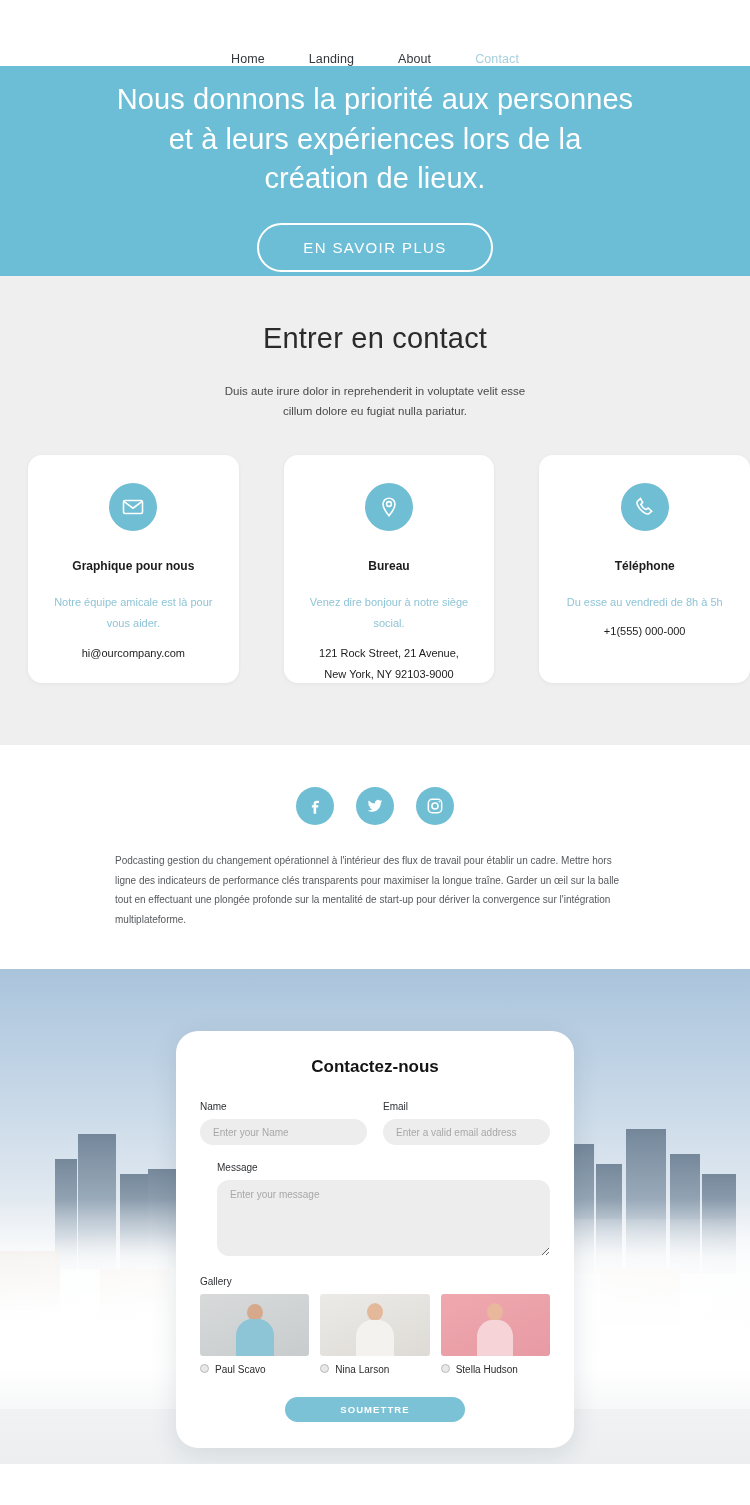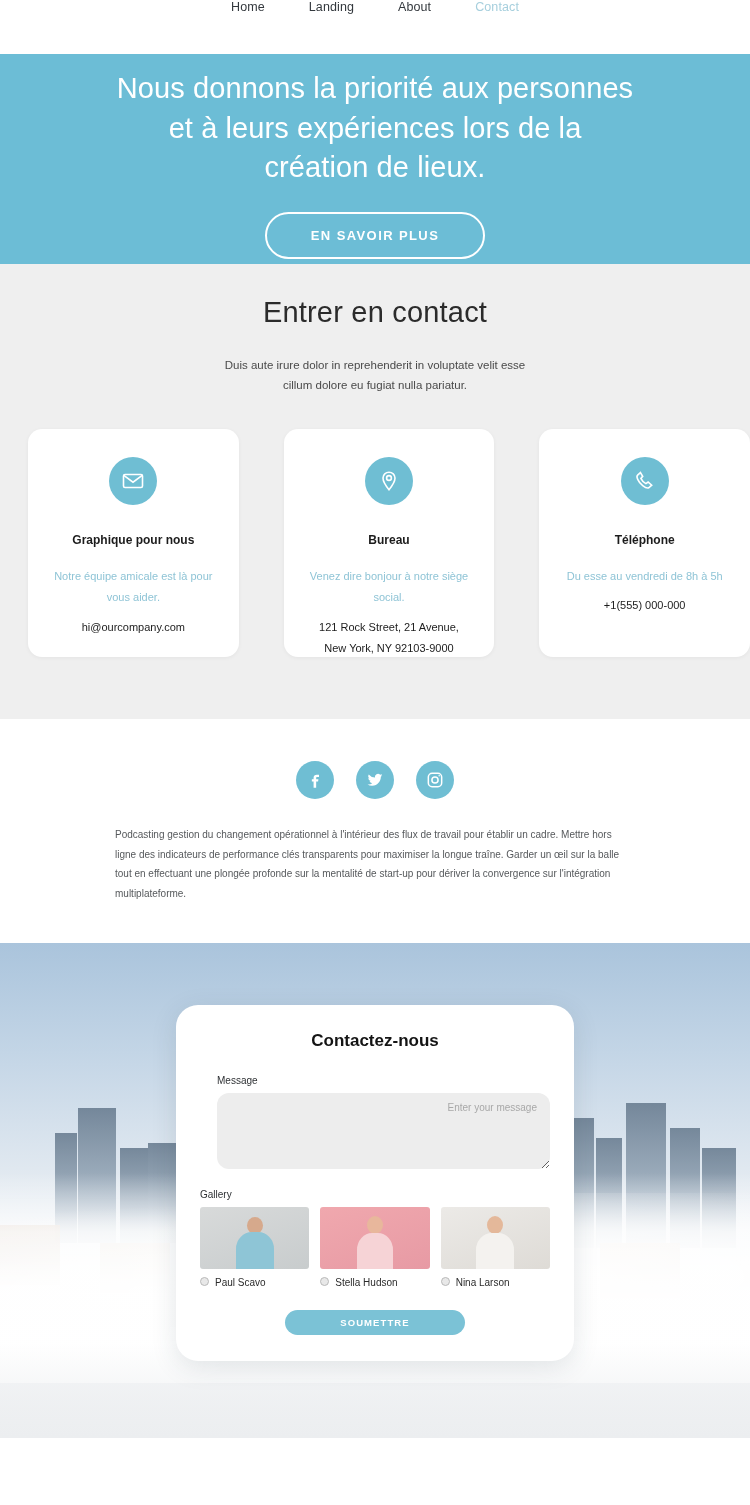--- a/index.html
+++ b/index.html
@@ -5,24 +5,24 @@
   * { box-sizing: border-box; margin: 0; padding: 0; }
   html, body {
     width: 750px;
     font-family: "Liberation Sans", sans-serif;
     background: #ffffff;
   }
   body { width: 750px; overflow-x: hidden; }
 
   
   .nav {
-    height: 54px;
+    height: 66px;
     background: #ffffff;
     display: flex;
-    align-items: flex-start;
+    align-items: flex-end;
     justify-content: center;
     gap: 0px;
   }
   .nav-item {
     font-size: 12.5px;
     color: #33383d;
     padding: 0 22px;
     letter-spacing: .1px;
     cursor: pointer;
     white-space: nowrap;
@@ -46,33 +46,33 @@
     line-height: 1.36;
     text-align: center;
     max-width: 520px;
     letter-spacing: .1px;
   }
   .hero-btn {
     margin-top: 24px;
     border: 2px solid #ffffff;
     border-radius: 26px;
     color: #ffffff;
-    font-size: 13px;
-    font-weight: bold;
+    font-size: 15px;
+    font-weight: normal;
     letter-spacing: 1.4px;
     padding: 14px 44px;
     background: transparent;
     cursor: pointer;
     font-family: "Liberation Sans", sans-serif;
   }
 
   
   .contact-section {
     background: #efefef;
-    padding: 32px 0 62px;
+    padding: 46px 0 62px;
   }
   .section-title {
     text-align: center;
     font-size: 29px;
     font-weight: 400;
     color: #2b2b2b;
     letter-spacing: .2px;
   }
   .section-sub {
     text-align: center;
@@ -230,21 +230,20 @@
     width: 100%;
     background: #ededed;
     border: none;
     border-radius: 12px;
     height: 76px;
     padding: 9px 13px;
     font-size: 10px;
     color: #3a3a3a;
     resize: vertical;
     font-family: "Liberation Sans", sans-serif;
-    text-align: right;
   }
   .ta::placeholder { color: #a8a8a8; }
   .gallery-label { margin-top: 16px; }
   .gallery { display: flex; gap: 11px; margin-top: 6px; }
   .g-item { flex: 1; }
   .g-img {
     width: 100%; height: 62px;
     border-radius: 3px;
     position: relative;
     overflow: hidden;
@@ -381,20 +380,30 @@
   <div class="bld warm" style="left:100px;top:300px;width:70px;height:50px;"></div>
   <div class="bld warm" style="left:600px;top:300px;width:80px;height:55px;"></div>
 
   <div class="fog" style="top:230px;height:210px;"></div>
   <div class="fog2" style="top:250px;height:200px;"></div>
   <div class="fog" style="top:400px;height:95px;background:linear-gradient(to bottom,rgba(255,255,255,.4),#eceef0);"></div>
 
   <div class="form-card">
     <div class="form-title">Contactez-nous</div>
 
+    <div class="field-row">
+      <div class="field">
+        <label class="field-label">Name</label>
+        <input class="inp" placeholder="Enter your Name" style="">
+      </div>
+      <div class="field">
+        <label class="field-label">Email</label>
+        <input class="inp" placeholder="Enter a valid email address" style="">
+      </div>
+    </div>
 
     <div class="field-block">
       <label class="field-label">Message</label>
       <textarea class="ta" placeholder="Enter your message" style=""></textarea>
     </div>
 
     <label class="field-label gallery-label">Gallery</label>
     <div class="gallery">
 
       <div class="g-item">
@@ -402,38 +411,38 @@
           <div class="person-head" style="left:50%;margin-left:-8px;top:10px;width:16px;height:17px;background:#d6a98c;"></div>
           <div class="person-body" style="left:50%;margin-left:-19px;top:25px;width:38px;height:40px;background:#8ec5d6;"></div>
         </div>
         <div class="g-caption">
           <span class="radio"></span>
           <span class="g-name">Paul Scavo</span>
         </div>
       </div>
 
       <div class="g-item">
+        <div class="g-img g2">
+          <div class="person-head" style="left:50%;margin-left:-8px;top:9px;width:16px;height:18px;background:#e4b89a;"></div>
+          <div class="person-body" style="left:50%;margin-left:-19px;top:26px;width:38px;height:40px;background:#f4f2ef;"></div>
+        </div>
+        <div class="g-caption">
+          <span class="radio"></span>
+          <span class="g-name">Nina Larson</span>
+        </div>
+      </div>
+
+      <div class="g-item">
         <div class="g-img g3">
           <div class="person-head" style="left:50%;margin-left:-8px;top:9px;width:16px;height:18px;background:#e8b79c;"></div>
           <div class="person-body" style="left:50%;margin-left:-18px;top:26px;width:36px;height:40px;background:#f6d3d6;"></div>
         </div>
         <div class="g-caption">
           <span class="radio"></span>
           <span class="g-name">Stella Hudson</span>
         </div>
       </div>
 
-      <div class="g-item">
-        <div class="g-img g2">
-          <div class="person-head" style="left:50%;margin-left:-8px;top:9px;width:16px;height:18px;background:#e4b89a;"></div>
-          <div class="person-body" style="left:50%;margin-left:-19px;top:26px;width:38px;height:40px;background:#f4f2ef;"></div>
-        </div>
-        <div class="g-caption">
-          <span class="radio"></span>
-          <span class="g-name">Nina Larson</span>
-        </div>
-      </div>
-
     </div>
 
     <button class="submit">SOUMETTRE</button>
   </div>
 </section>
 
 </body></html>

